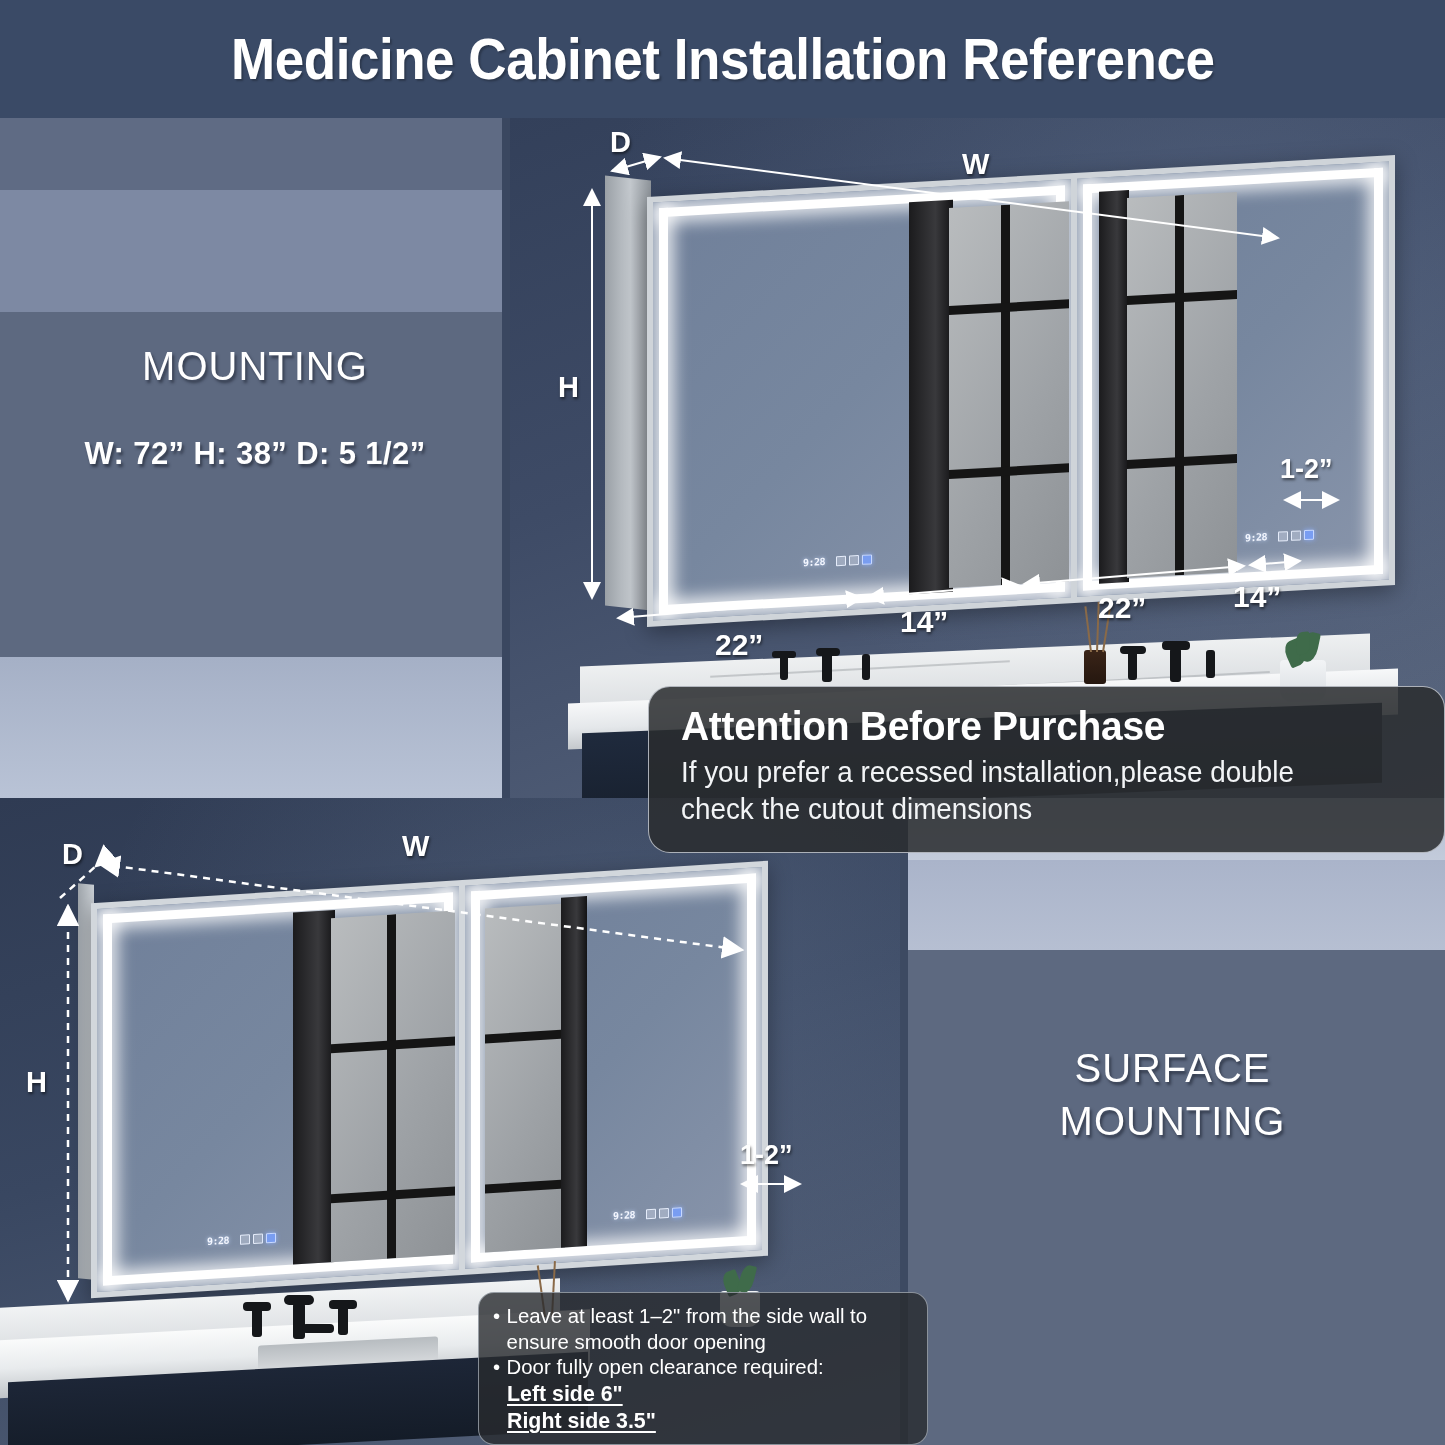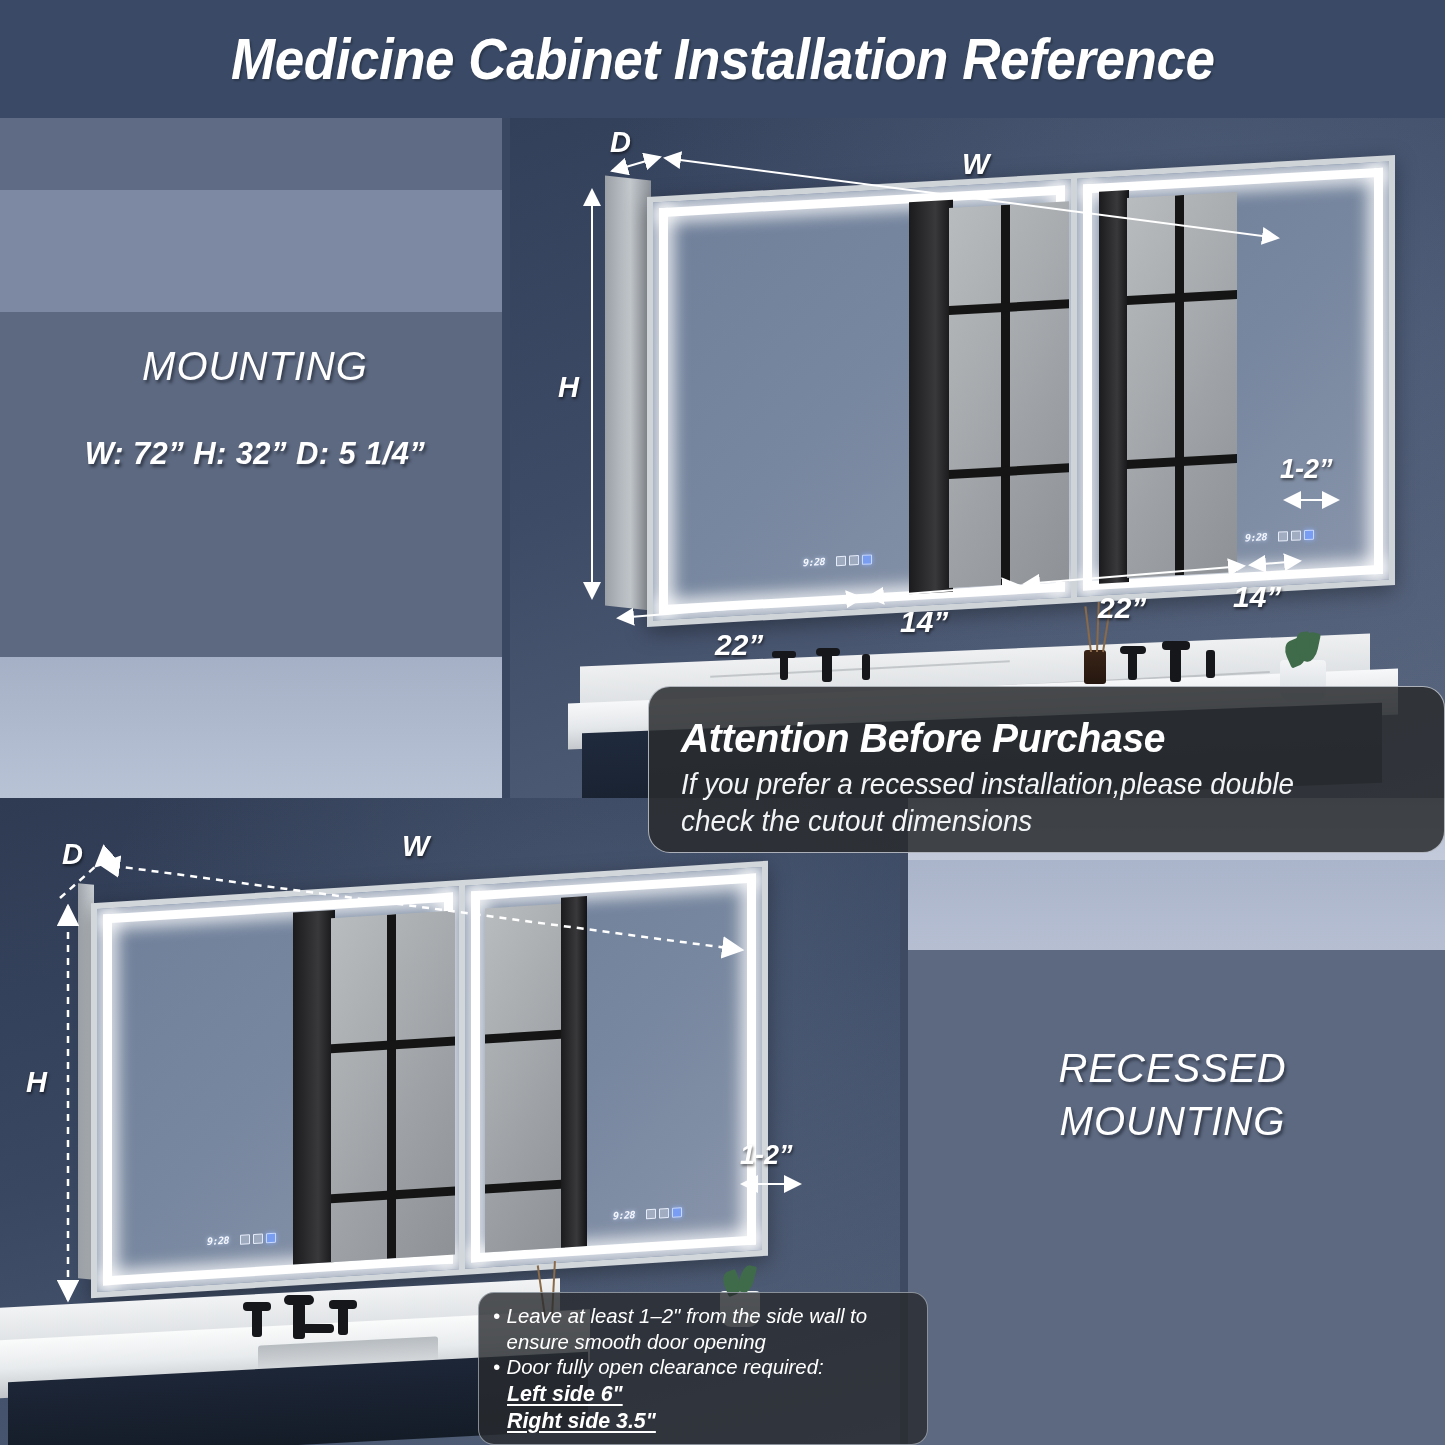--- a/index.html
+++ b/index.html
@@ -11,21 +11,20 @@
     background: #3c4a63;
     overflow: hidden;
     position: relative;
   }
 
   .page {
     position: absolute;
     inset: 0;
     width: 1352px;
     height: 1445px;
-    font-style: italic;
   }
 
   
   .header {
     position: absolute;
     left: 0; top: 0;
     width: 1445px; height: 118px;
     background: #3a4a66;
     display: flex;
     align-items: center;
@@ -249,21 +248,21 @@
   .dimsvg { position: absolute; left: 0; top: 0; overflow: visible; z-index: 19; }
 
   
   .attention {
     position: absolute;
     left: 648px; top: 686px;
     width: 797px; height: 167px;
     background: rgba(42,44,46,0.86);
     border: 1px solid rgba(215,220,228,0.75);
     border-radius: 22px;
-    padding: 30px 26px 0 32px;
+    padding: 18px 26px 0 32px;
     z-index: 40;
   }
   .att-title {
     font-size: 41px;
     font-weight: bold;
     color: #ffffff;
     font-family: "Liberation Sans Narrow", "Liberation Sans", sans-serif;
     transform: scaleX(0.95);
     transform-origin: left center;
     letter-spacing: -0.3px;
@@ -436,21 +435,21 @@
 
     <div class="left-panel">
       <div class="band band-a"></div>
       <div class="band band-b"></div>
       <div class="band band-c"></div>
       <div class="band band-d"></div>
       <div class="panel-edge"></div>
 
       <div class="mount-block">
         <div class="mount-title">MOUNTING</div>
-        <div class="mount-dims">W: 72”   H: 32”   D: 5 1/4”</div>
+        <div class="mount-dims">W: 72”   H: 38”   D: 5 1/2”</div>
       </div>
     </div>
 
     <div class="scene-top">
       <div class="wall-top-sheen"></div>
 
       <div class="cab-top">
         <div class="cab-top-side"></div>
         <div class="cab-top-body">
 
@@ -671,21 +670,21 @@
       <div class="dim-label" style="left:740px; top:342px; font-size:27px;">1-2”</div>
     </div>
 
     <div class="right-panel">
       <div class="rband rb-a"></div>
       <div class="rband rb-b"></div>
       <div class="rband rb-c"></div>
       <div class="rpanel-edge"></div>
 
       <div class="recessed-block">
-        <div class="rec-title">RECESSED</div>
+        <div class="rec-title">SURFACE</div>
         <div class="rec-title">MOUNTING</div>
       </div>
     </div>
   </div>
 
   <div class="bullets">
     <div class="bl-item">
       <span class="bl-dot">•</span>
       <span>Leave at least 1–2" from the side wall to</span>
     </div>

